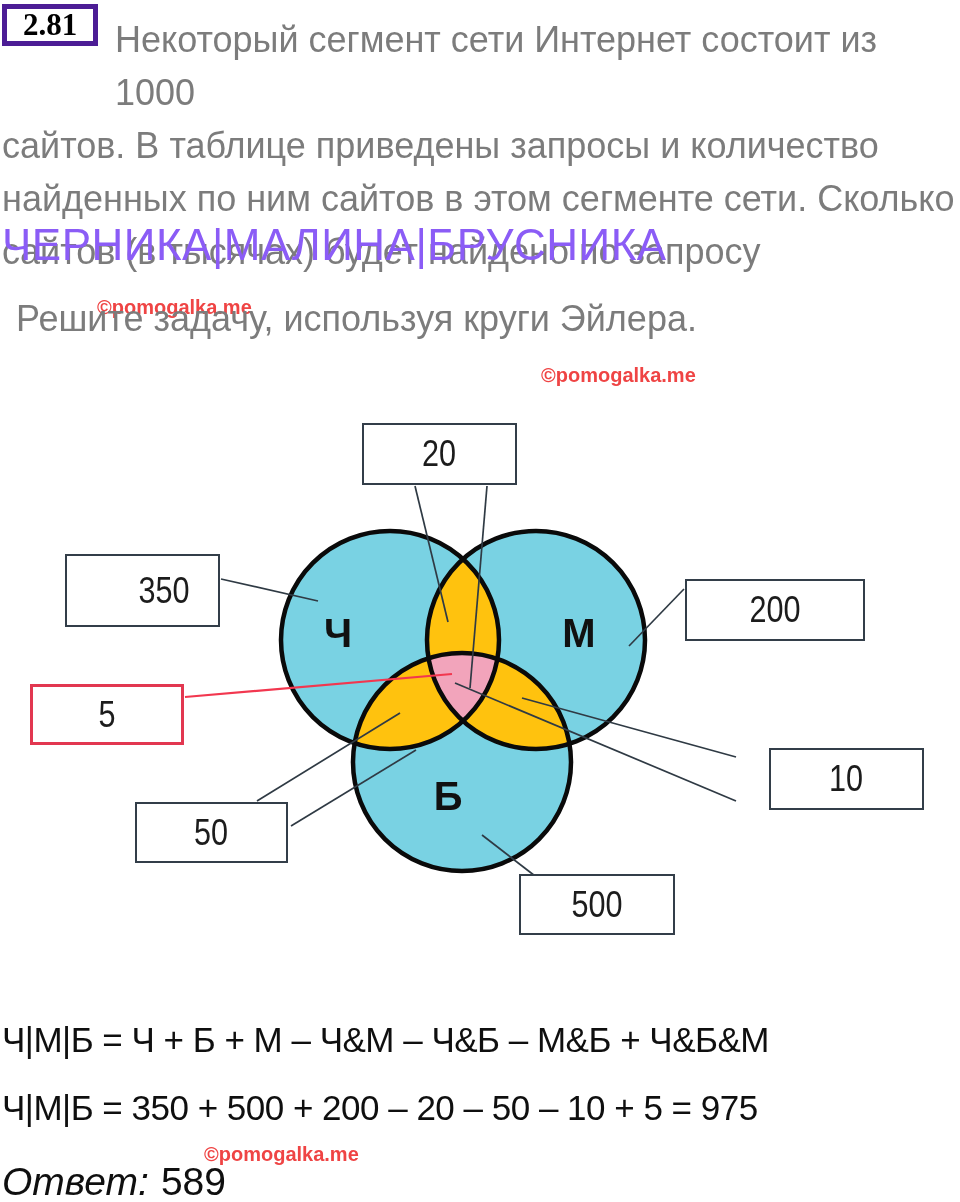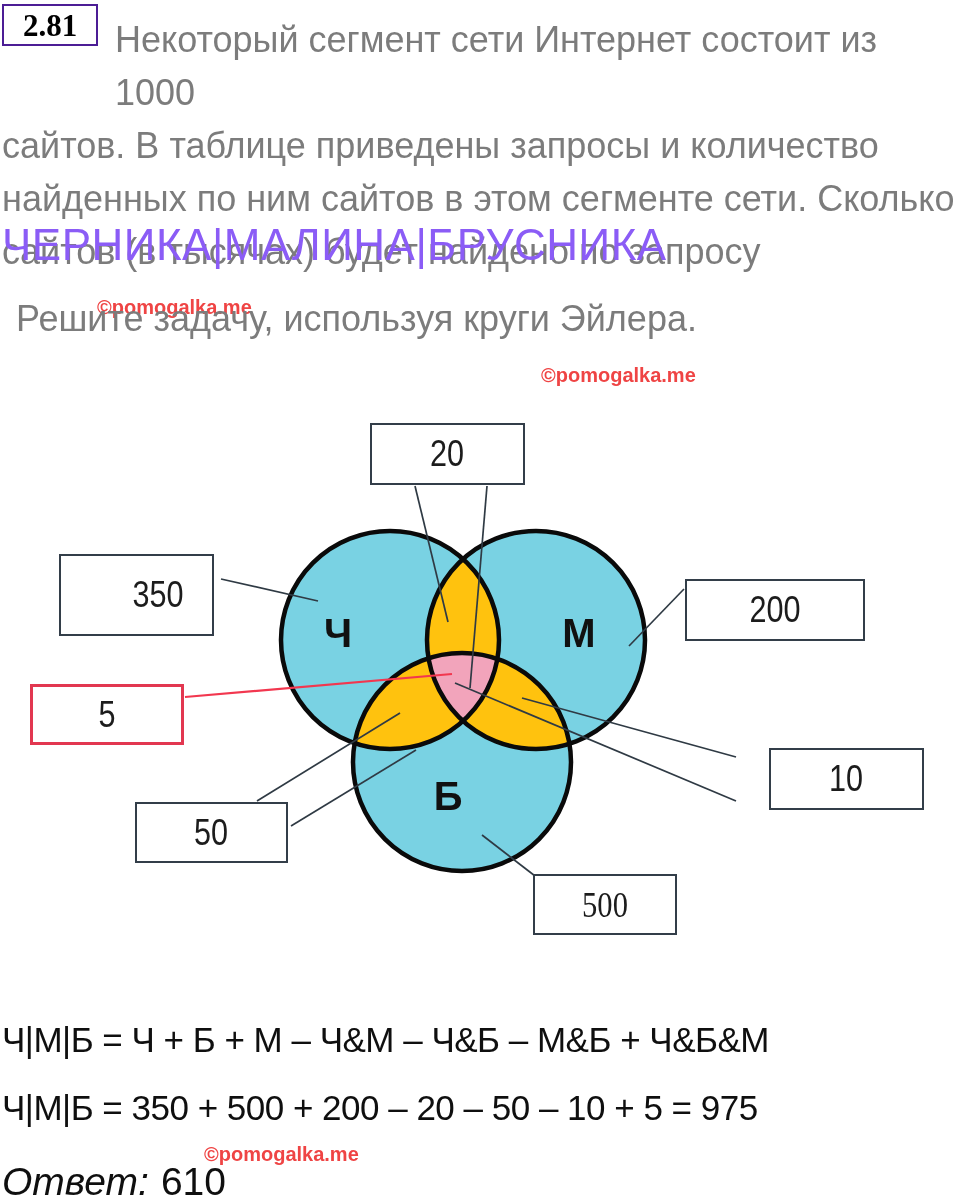--- a/index.html
+++ b/index.html
@@ -9,23 +9,23 @@
     height: 1202px;
     background: #ffffff;
     overflow: hidden;
     font-family: "Liberation Sans", sans-serif;
   }
   
   .problem-number-box {
     position: absolute;
     left: 2px; top: 4px;
     width: 96px; height: 42px;
-    border: 2px solid #4c1d95;
+    border: 5px solid #4c1d95;
     box-sizing: border-box;
-    display: flex; align-items: flex-end; justify-content: center;
+    display: flex; align-items: center; justify-content: center;
     font-family: "Liberation Serif", serif;
     font-weight: bold;
     font-size: 31px;
     color: #000;
   }
   .problem-text {
     position: absolute;
     left: 2px; top: 0px;
     width: 956px;
     color: #7c7c7c;
@@ -69,27 +69,27 @@
     z-index: 2;
     background: #fff;
     border: 2px solid #333e49;
     box-sizing: border-box;
     display: flex; align-items: center; justify-content: center;
     font-size: 36px;
     color: #1c1c1c;
   }
   .vbox .num { display: inline-block; transform: scaleX(0.85); }
   .vbox.red { border: 3px solid #e23750; }
-  .b20  { left: 362px; top: 423px; width: 155px; height: 62px; margin-left: 8px; }
-  .b350 { left: 59px;  top: 554px; width: 155px; height: 82px; padding-left: 44px; }
+  .b20  { left: 362px; top: 423px; width: 155px; height: 62px; }
+  .b350 { left: 65px;  top: 554px; width: 155px; height: 73px; padding-left: 44px; }
   .b200 { left: 685px; top: 579px; width: 180px; height: 62px; }
   .b5   { left: 30px;  top: 684px; width: 154px; height: 61px; }
   .b10  { left: 737px; top: 748px; width: 155px; height: 62px; margin-left: 32px; }
   .b50  { left: 135px; top: 802px; width: 153px; height: 61px; text-align: right; }
-  .b500 { left: 533px; top: 874px; width: 144px; height: 61px; font-family: Liberation Serif, serif; }
+  .b500 { left: 519px; top: 874px; width: 156px; height: 61px; }
 
   
   .formula {
     position: absolute;
     left: 2px;
     color: #0f0f0f;
     font-size: 35px;
     letter-spacing: -0.5px;
     white-space: nowrap;
   }
@@ -202,16 +202,16 @@
       <span class="num">50</span>
     </div>
   <div class="vbox b500">
       <span class="num">500</span>
     </div>
 
   <div class="formula f1">Ч|М|Б = Ч + Б + М – Ч&amp;М – Ч&amp;Б – М&amp;Б + Ч&amp;Б&amp;М</div>
   <div class="formula f2">Ч|М|Б = 350 + 500 + 200 – 20 – 50 – 10 + 5 = 975</div>
   <div class="watermark wm3">©pomogalka.me</div>
   <div class="answer">
-    <span class="answer-label">Ответ:</span><span class="answer-value">610</span>
+    <span class="answer-label">Ответ:</span><span class="answer-value">589</span>
   </div>
 
 </div>
 
 </body></html>

